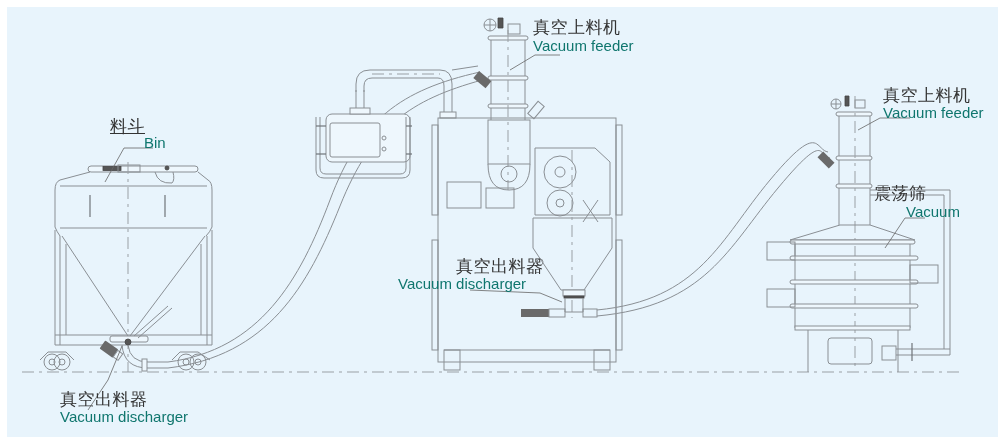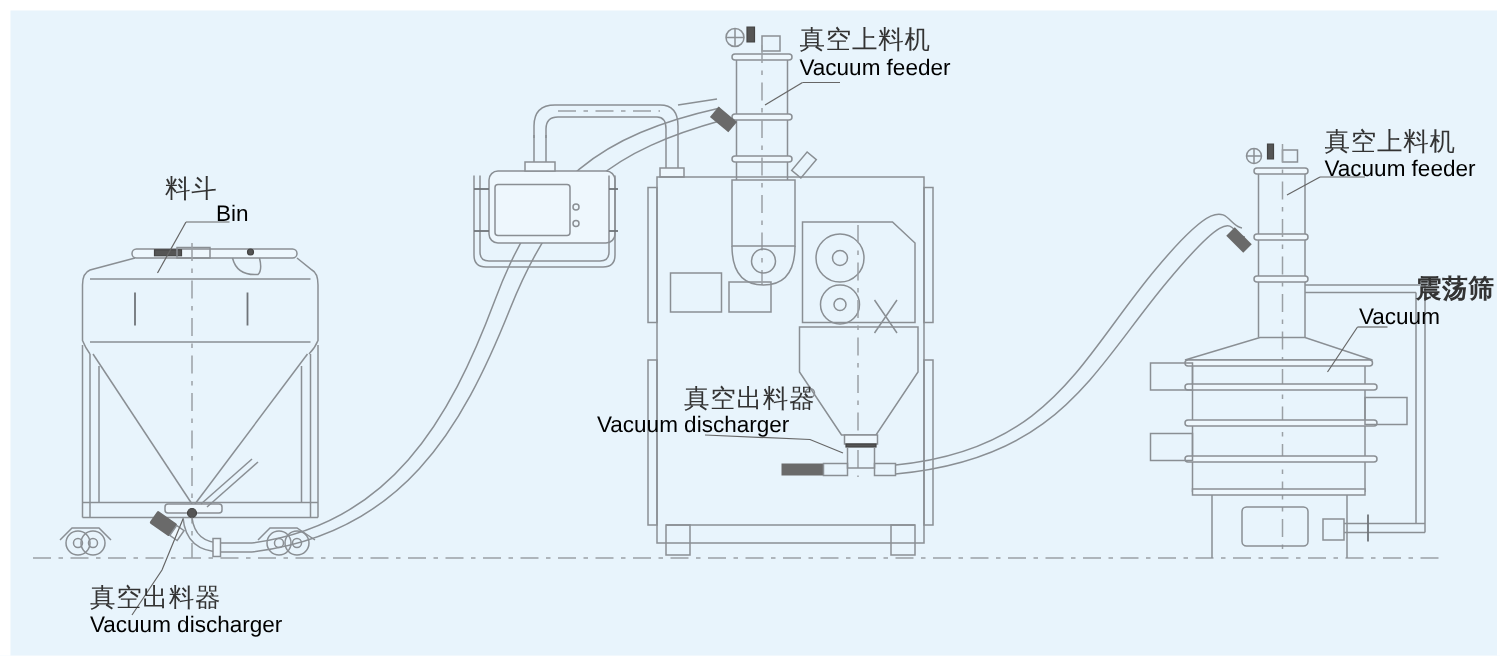--- a/index.html
+++ b/index.html
@@ -1,21 +1,21 @@
 <!DOCTYPE html>
 <html><head>
 <meta charset="utf-8">
 <style>
   html, body { margin:0; padding:0; background:#ffffff; }
   body { width:1000px; height:437px; position:relative; overflow:hidden; font-family:"Liberation Sans", sans-serif; }
   .panel { position:absolute; left:7px; top:7px; width:991px; height:430px; background:#e8f4fc; }
   svg.diagram { position:absolute; left:0; top:0; width:1000px; height:437px; }
   .lbl { position:absolute; color:#333; line-height:1; white-space:nowrap; font-family:"DejaVu Sans", sans-serif; }
   .zh { font-size:17px; letter-spacing:0.5px; }
-  .en { font-size:15px; font-family:"Liberation Sans", sans-serif; color:#000000; }
+  .en { font-size:15px; font-family:"Liberation Sans", sans-serif; color:#0f766e; }
   .ln { stroke:#8a8f94; fill:none; stroke-width:1; }
   .lnd { stroke:#6f7479; fill:none; stroke-width:1.2; }
   .dash { stroke:#9aa0a5; fill:none; stroke-width:1; stroke-dasharray:12 5 3 5; }
   .fillw { fill:#eef7fd; stroke:#8a8f94; stroke-width:1; }
   .dark { fill:#555; stroke:#444; stroke-width:0.8; }
   .hatch { fill:#6a6a6a; }
   .leader { stroke:#666; fill:none; stroke-width:0.8; }
 </style>
 </head>
 <body>
@@ -221,29 +221,29 @@
   <path class="leader" d="M88 410 L108 380 L122 346"></path>
   <line class="leader" x1="535" y1="55" x2="560" y2="55"></line>
   <line class="leader" x1="535" y1="55" x2="510" y2="70"></line>
   <path class="leader" d="M470 290 L540 293 L562 302"></path>
   <line class="leader" x1="880" y1="118" x2="910" y2="118"></line>
   <line class="leader" x1="880" y1="118" x2="858" y2="130"></line>
   <line class="leader" x1="905" y1="218" x2="925" y2="218"></line>
   <line class="leader" x1="905" y1="218" x2="885" y2="248"></line>
 </svg>
 
-<div class="lbl zh" style="left:110px;top:118px;">料斗</div>
+<div class="lbl zh" style="left:110px;top:118px;text-decoration:underline;">料斗</div>
 <div class="lbl en" style="left:124px;top:135px;margin-left:20px;">Bin</div>
 
 <div class="lbl zh" style="left:60px;top:391px;">真空出料器</div>
 <div class="lbl en" style="left:60px;top:409px;">Vacuum discharger</div>
 
 <div class="lbl zh" style="left:533px;top:19px;">真空上料机</div>
 <div class="lbl en" style="left:533px;top:38px;">Vacuum feeder</div>
 
 <div class="lbl zh" style="left:456px;top:258px;">真空出料器</div>
 <div class="lbl en" style="left:398px;top:276px;">Vacuum discharger</div>
 
 <div class="lbl zh" style="left:883px;top:87px;">真空上料机</div>
 <div class="lbl en" style="left:883px;top:105px;">Vacuum feeder</div>
 
-<div class="lbl zh" style="left:944px;top:185px;font-weight:bold;">震荡筛</div>
+<div class="lbl zh" style="left:874px;top:185px;">震荡筛</div>
 <div class="lbl en" style="left:906px;top:204px;">Vacuum</div>
 
 </body></html>

